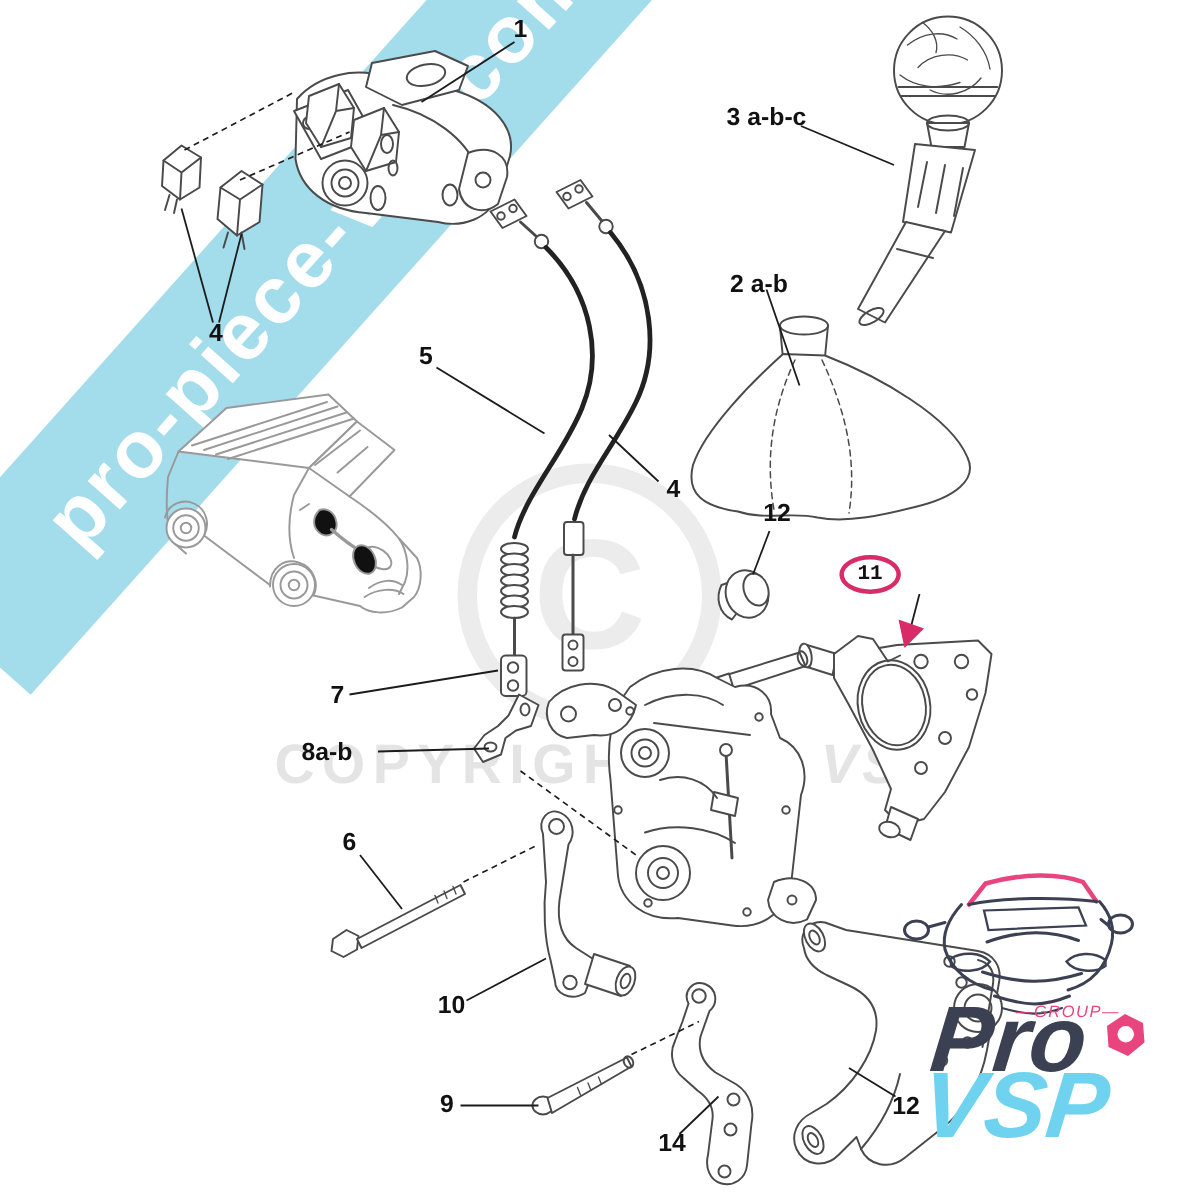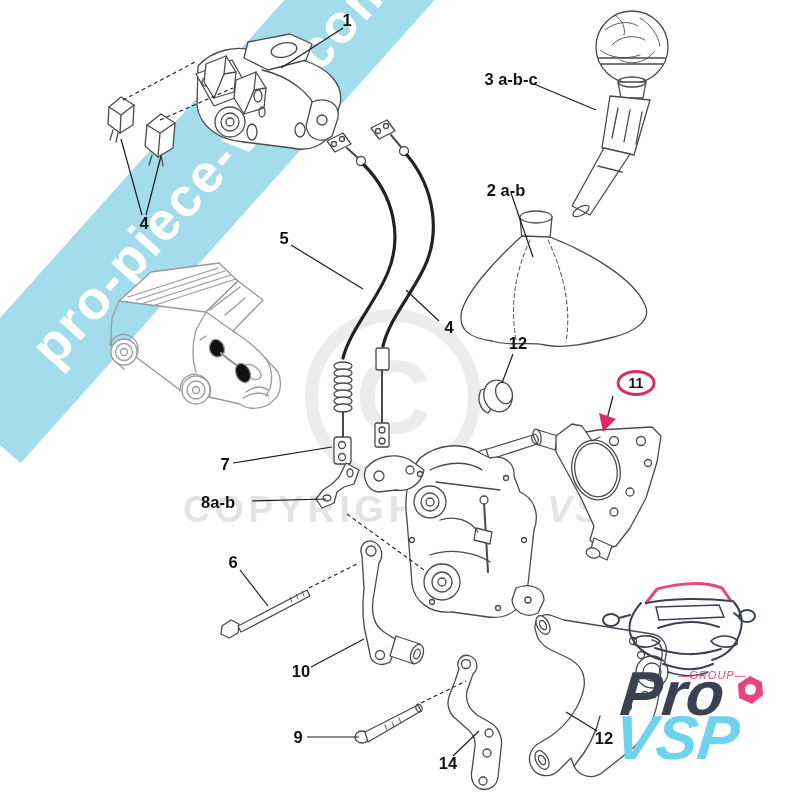--- a/index.html
+++ b/index.html
@@ -356,20 +356,20 @@
       <div class="callout-label" style="left: 347px; top: 20px;">1</div>
       <div class="callout-label" style="left: 506px; top: 190px;">2 a-b</div>
       <div class="callout-label" style="left: 511px; top: 79px; text-align: right;">3 a-b-c</div>
       <div class="callout-label" style="left: 144px; top: 223px;">4</div>
       <div class="callout-label" style="left: 284px; top: 238px;">5</div>
       <div class="callout-label" style="left: 233px; top: 562px;">6</div>
       <div class="callout-label" style="left: 225px; top: 464px;">7</div>
       <div class="callout-label" style="left: 218px; top: 502px;">8a-b</div>
       <div class="callout-label" style="left: 298px; top: 737px;">9</div>
       <div class="callout-label" style="left: 301px; top: 671px; text-align: right;">10</div>
-      <div class="callout-label hl" style="left: 636px; top: 383px; border-color: rgb(217, 43, 103);">11</div>
+      <div class="callout-label hl" style="left: 580px; top: 383px; border-color: rgb(217, 43, 103); font-family: Liberation Mono, monospace;">11</div>
       <div class="callout-label" style="left: 518px; top: 343px;">12</div>
       <div class="callout-label" style="left: 604px; top: 738px;">12</div>
       <div class="callout-label" style="left: 448px; top: 763px;">14</div>
       <div class="callout-label" style="left: 449px; top: 327px;">4</div>
     </div>
 
 </div>
 
 </body></html>

